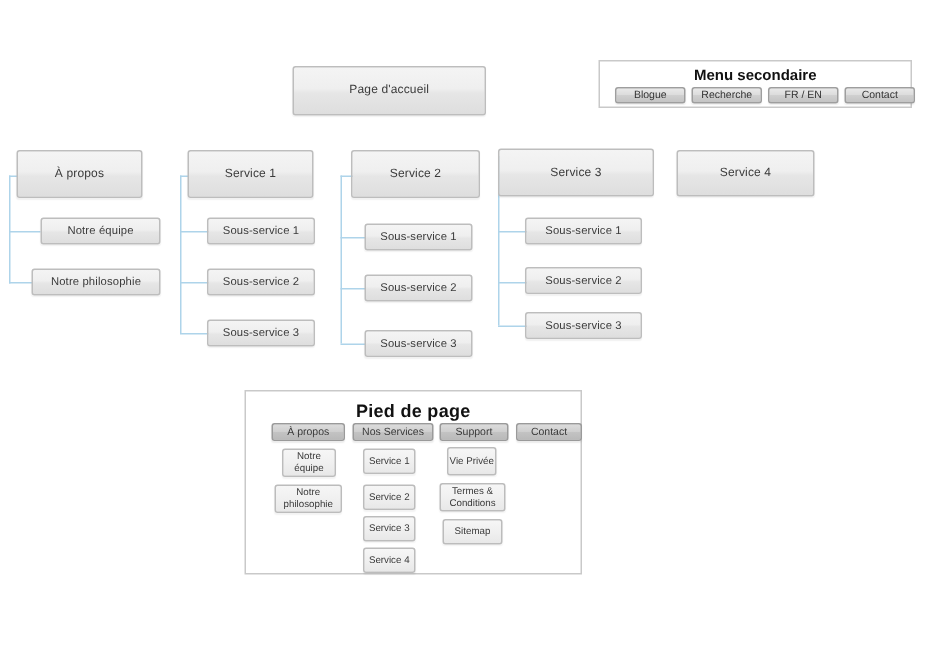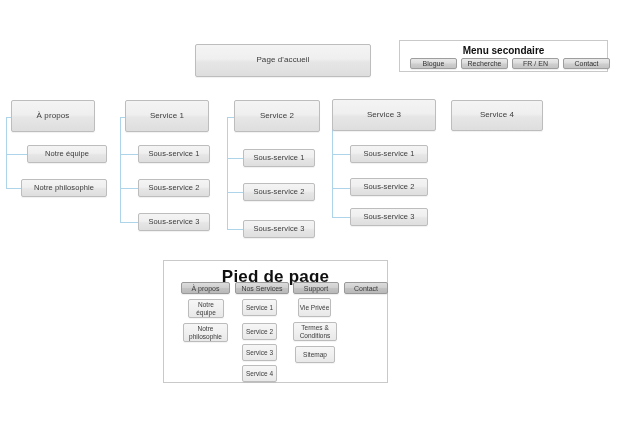--- a/index.html
+++ b/index.html
@@ -83,21 +83,21 @@
     background: linear-gradient(to bottom, #e9e9e9 0%, #dcdcdc 48%, #cfcfcf 52%, #c4c4c4 100%);
     border: 1px solid #9e9e9e;
     border-radius: 2px;
     box-shadow: 0 1px 1px rgba(0,0,0,0.07);
     white-space: nowrap;
   }
 
   
   #footer-panel .panel-title {
     top: 6px;
-    font-size: 17px;
+    font-size: 12px;
     letter-spacing: 0.2px;
   }
   .footer-head {
     position: absolute;
     box-sizing: border-box;
     display: flex;
     align-items: center;
     justify-content: center;
     font-size: 7px;
     color: #3a3a3a;
@@ -121,21 +121,21 @@
     border: 1px solid #bcbcbc;
     border-radius: 2px;
     box-shadow: 0 1px 1px rgba(0,0,0,0.05);
   }
 </style>
 </head>
 <body>
 
 <div id="canvas">
 
-  <div class="box home" id="home-box" style="left:195px; top:44px; width:176px; height:33px;">
+  <div class="box home" id="home-box" style="left:195px; top:44px; width:129px; height:33px;">
     <span>Page d'accueil</span>
   </div>
 
   <div class="panel" id="secondary-menu-panel" style="left:399px; top:40px; width:209px; height:32px;">
     <div class="panel-title">Menu secondaire</div>
 
     <div class="menu-btn" style="left:10px; top:17px; width:47px; height:11px;">
       <span>Blogue</span>
     </div>
     <div class="menu-btn" style="left:61px; top:17px; width:47px; height:11px;">

